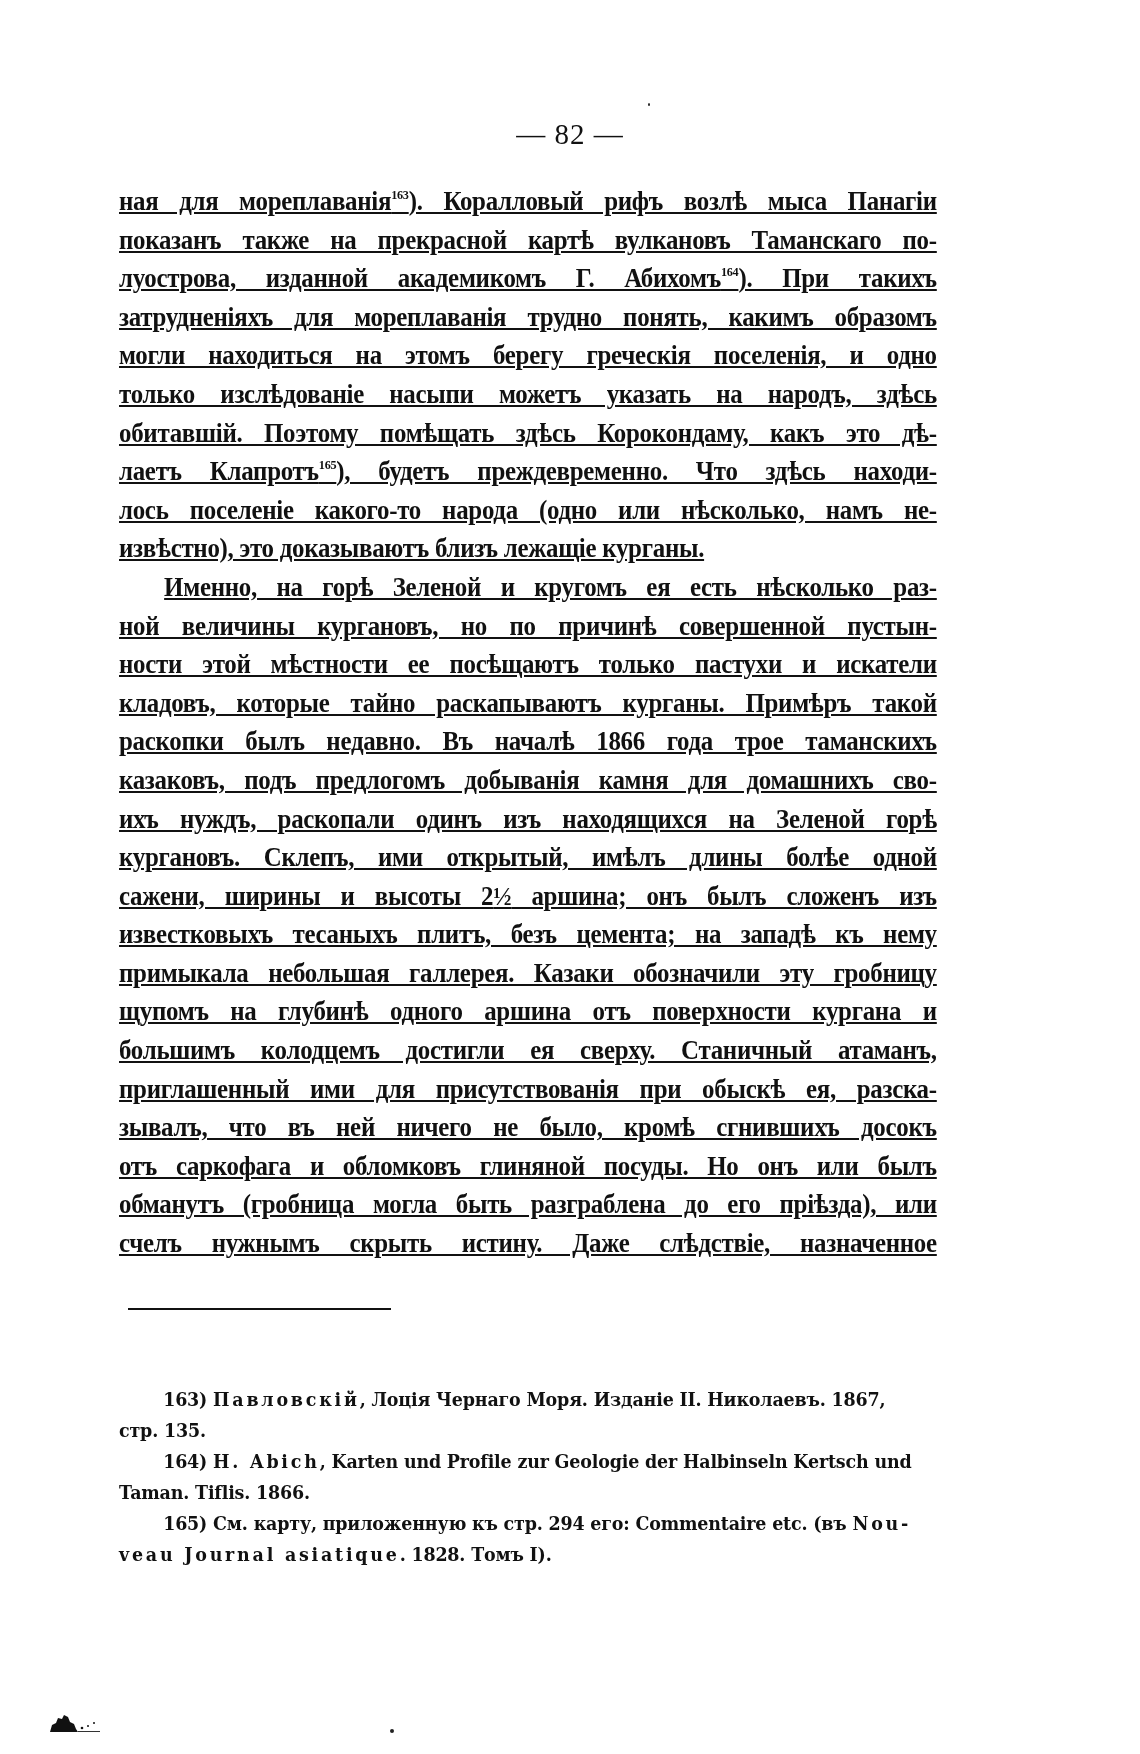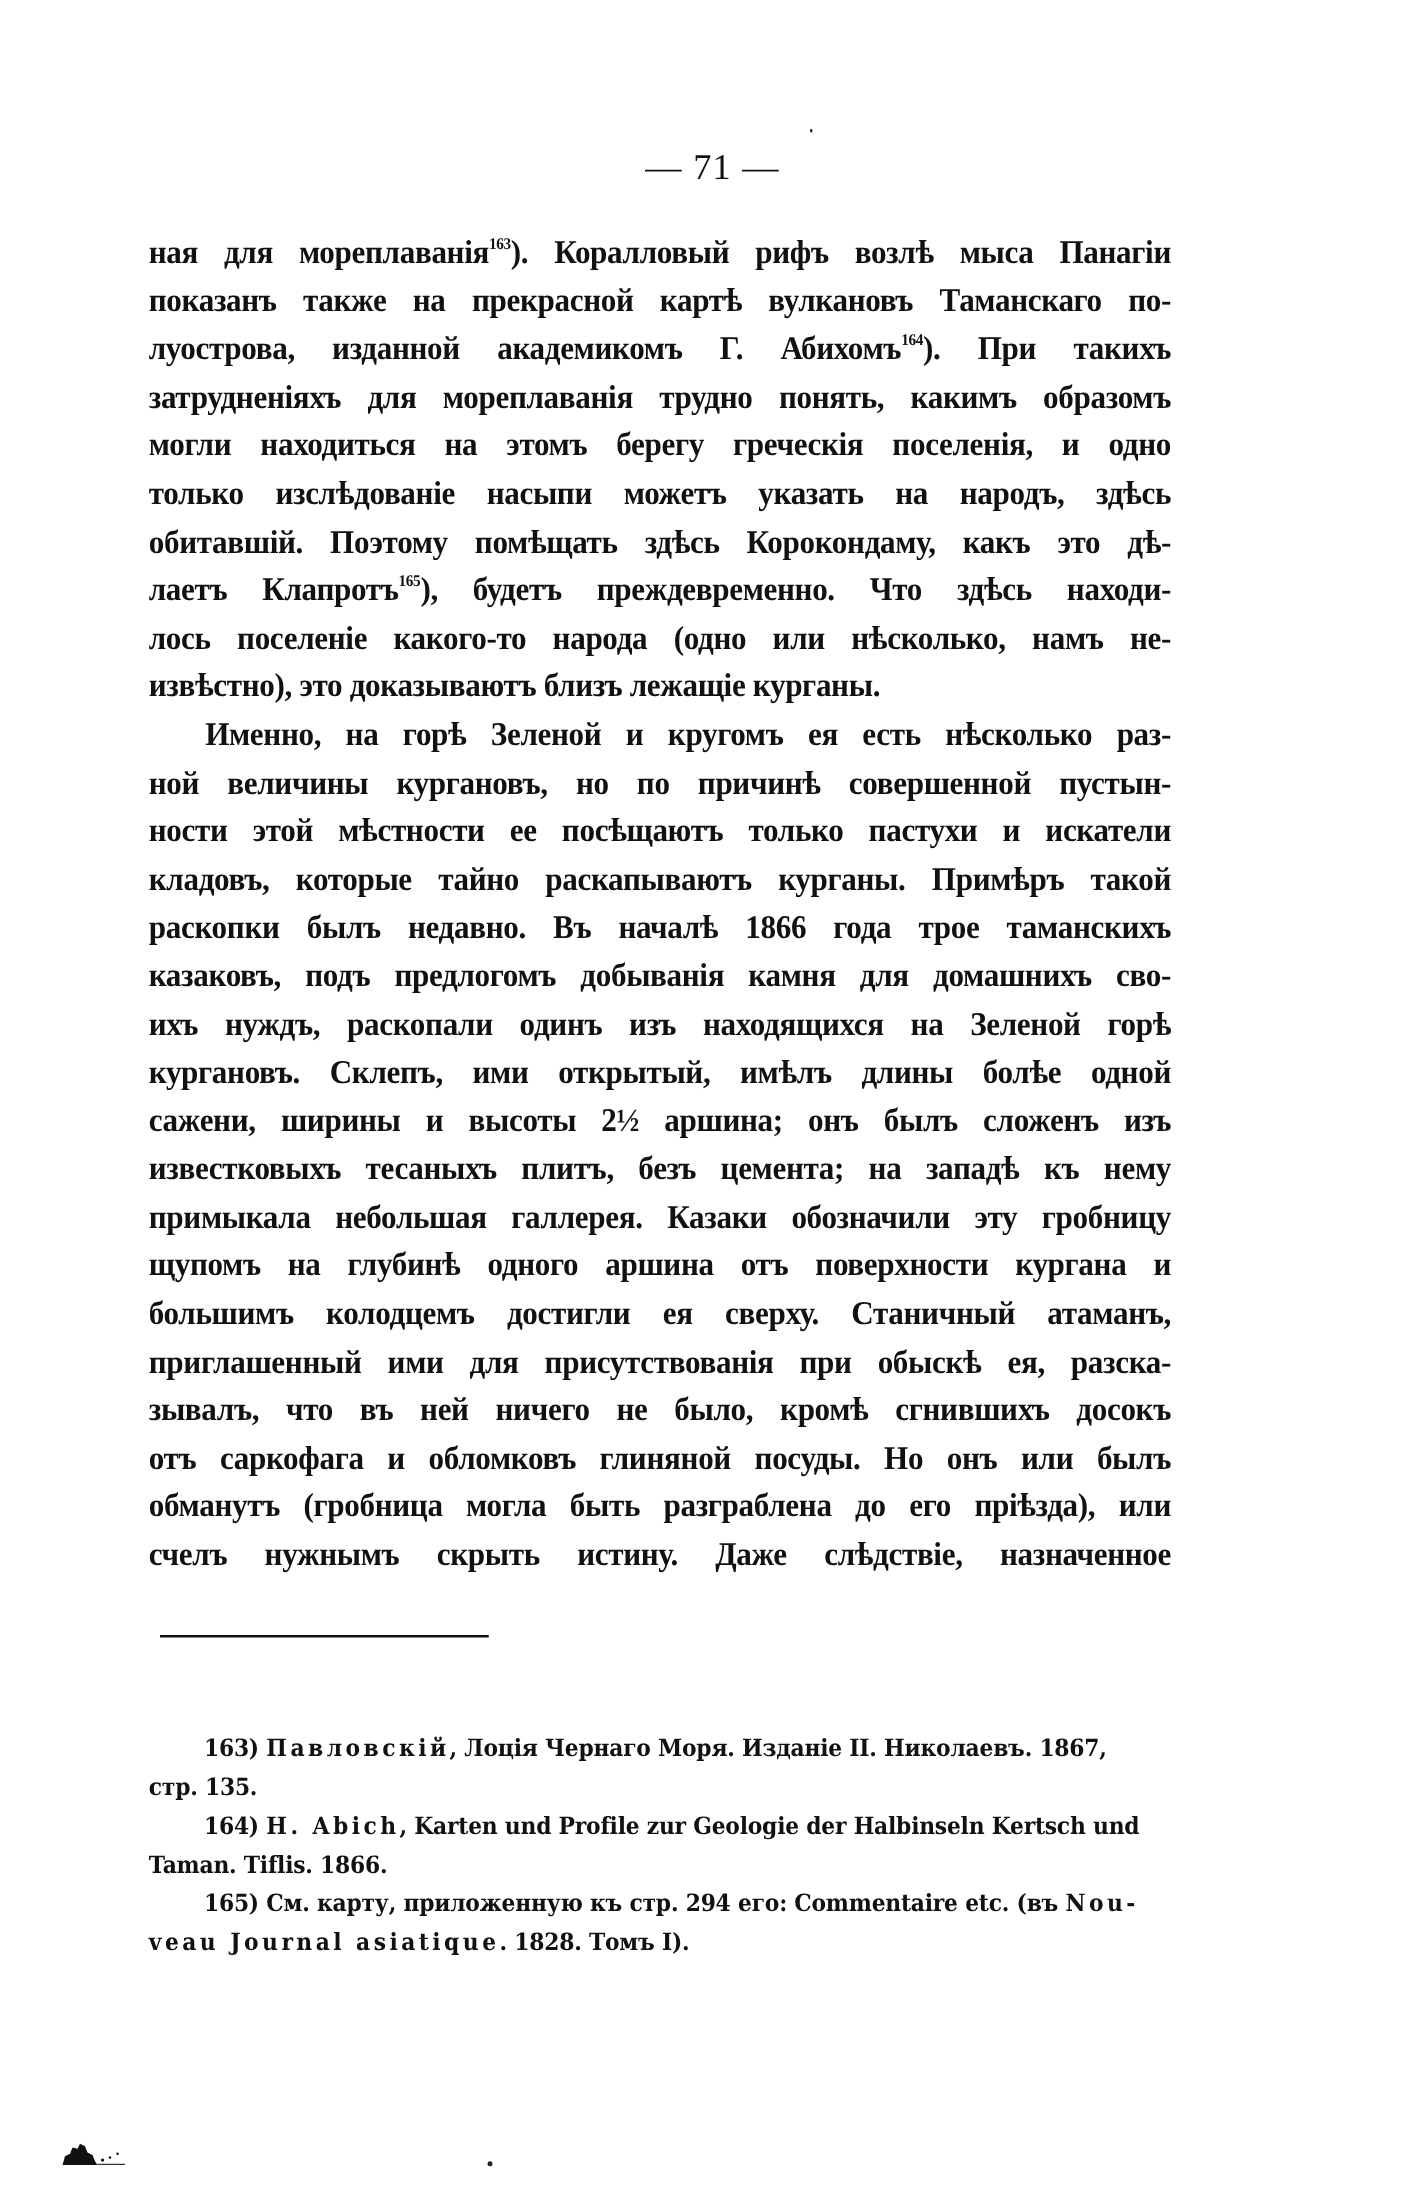--- a/index.html
+++ b/index.html
@@ -23,20 +23,21 @@
       text-align: center;
       font-size: 29px;
       letter-spacing: 1px;
       font-family: "Liberation Serif", serif;
     }
     .body-text {
       position: absolute;
       left: 119px;
       top: 182px;
       width: 818px;
+      text-decoration: underline;
     }
     .line {
       height: 38.6px;
       line-height: 38.6px;
       font-size: 26.5px;
       font-weight: bold;
       font-family: "Liberation Serif", serif;
       white-space: nowrap;
       text-align: justify;
       text-align-last: justify;
@@ -109,21 +110,21 @@
       position: absolute;
       width: 4px;
       height: 4px;
       border-radius: 50%;
       background: #222;
     }
   </style>
 </head>
 <body>
 
-<div class="page-number">— 71 —</div>
+<div class="page-number">— 82 —</div>
 
 <div class="body-text">
   <div class="line"><span>ная для мореплаванія</span><sup>163</sup><span>). Коралловый рифъ возлѣ мыса Панагіи</span></div>
   <div class="line">показанъ также на прекрасной картѣ вулкановъ Таманскаго по-</div>
   <div class="line"><span>луострова, изданной академикомъ Г. Абихомъ</span><sup>164</sup><span>). При такихъ</span></div>
   <div class="line">затрудненіяхъ для мореплаванія трудно понять, какимъ образомъ</div>
   <div class="line">могли находиться на этомъ берегу греческія поселенія, и одно</div>
   <div class="line">только изслѣдованіе насыпи можетъ указать на народъ, здѣсь</div>
   <div class="line">обитавшій. Поэтому помѣщать здѣсь Корокондаму, какъ это дѣ-</div>
   <div class="line"><span>лаетъ Клапротъ</span><sup>165</sup><span>), будетъ преждевременно. Что здѣсь находи-</span></div>

